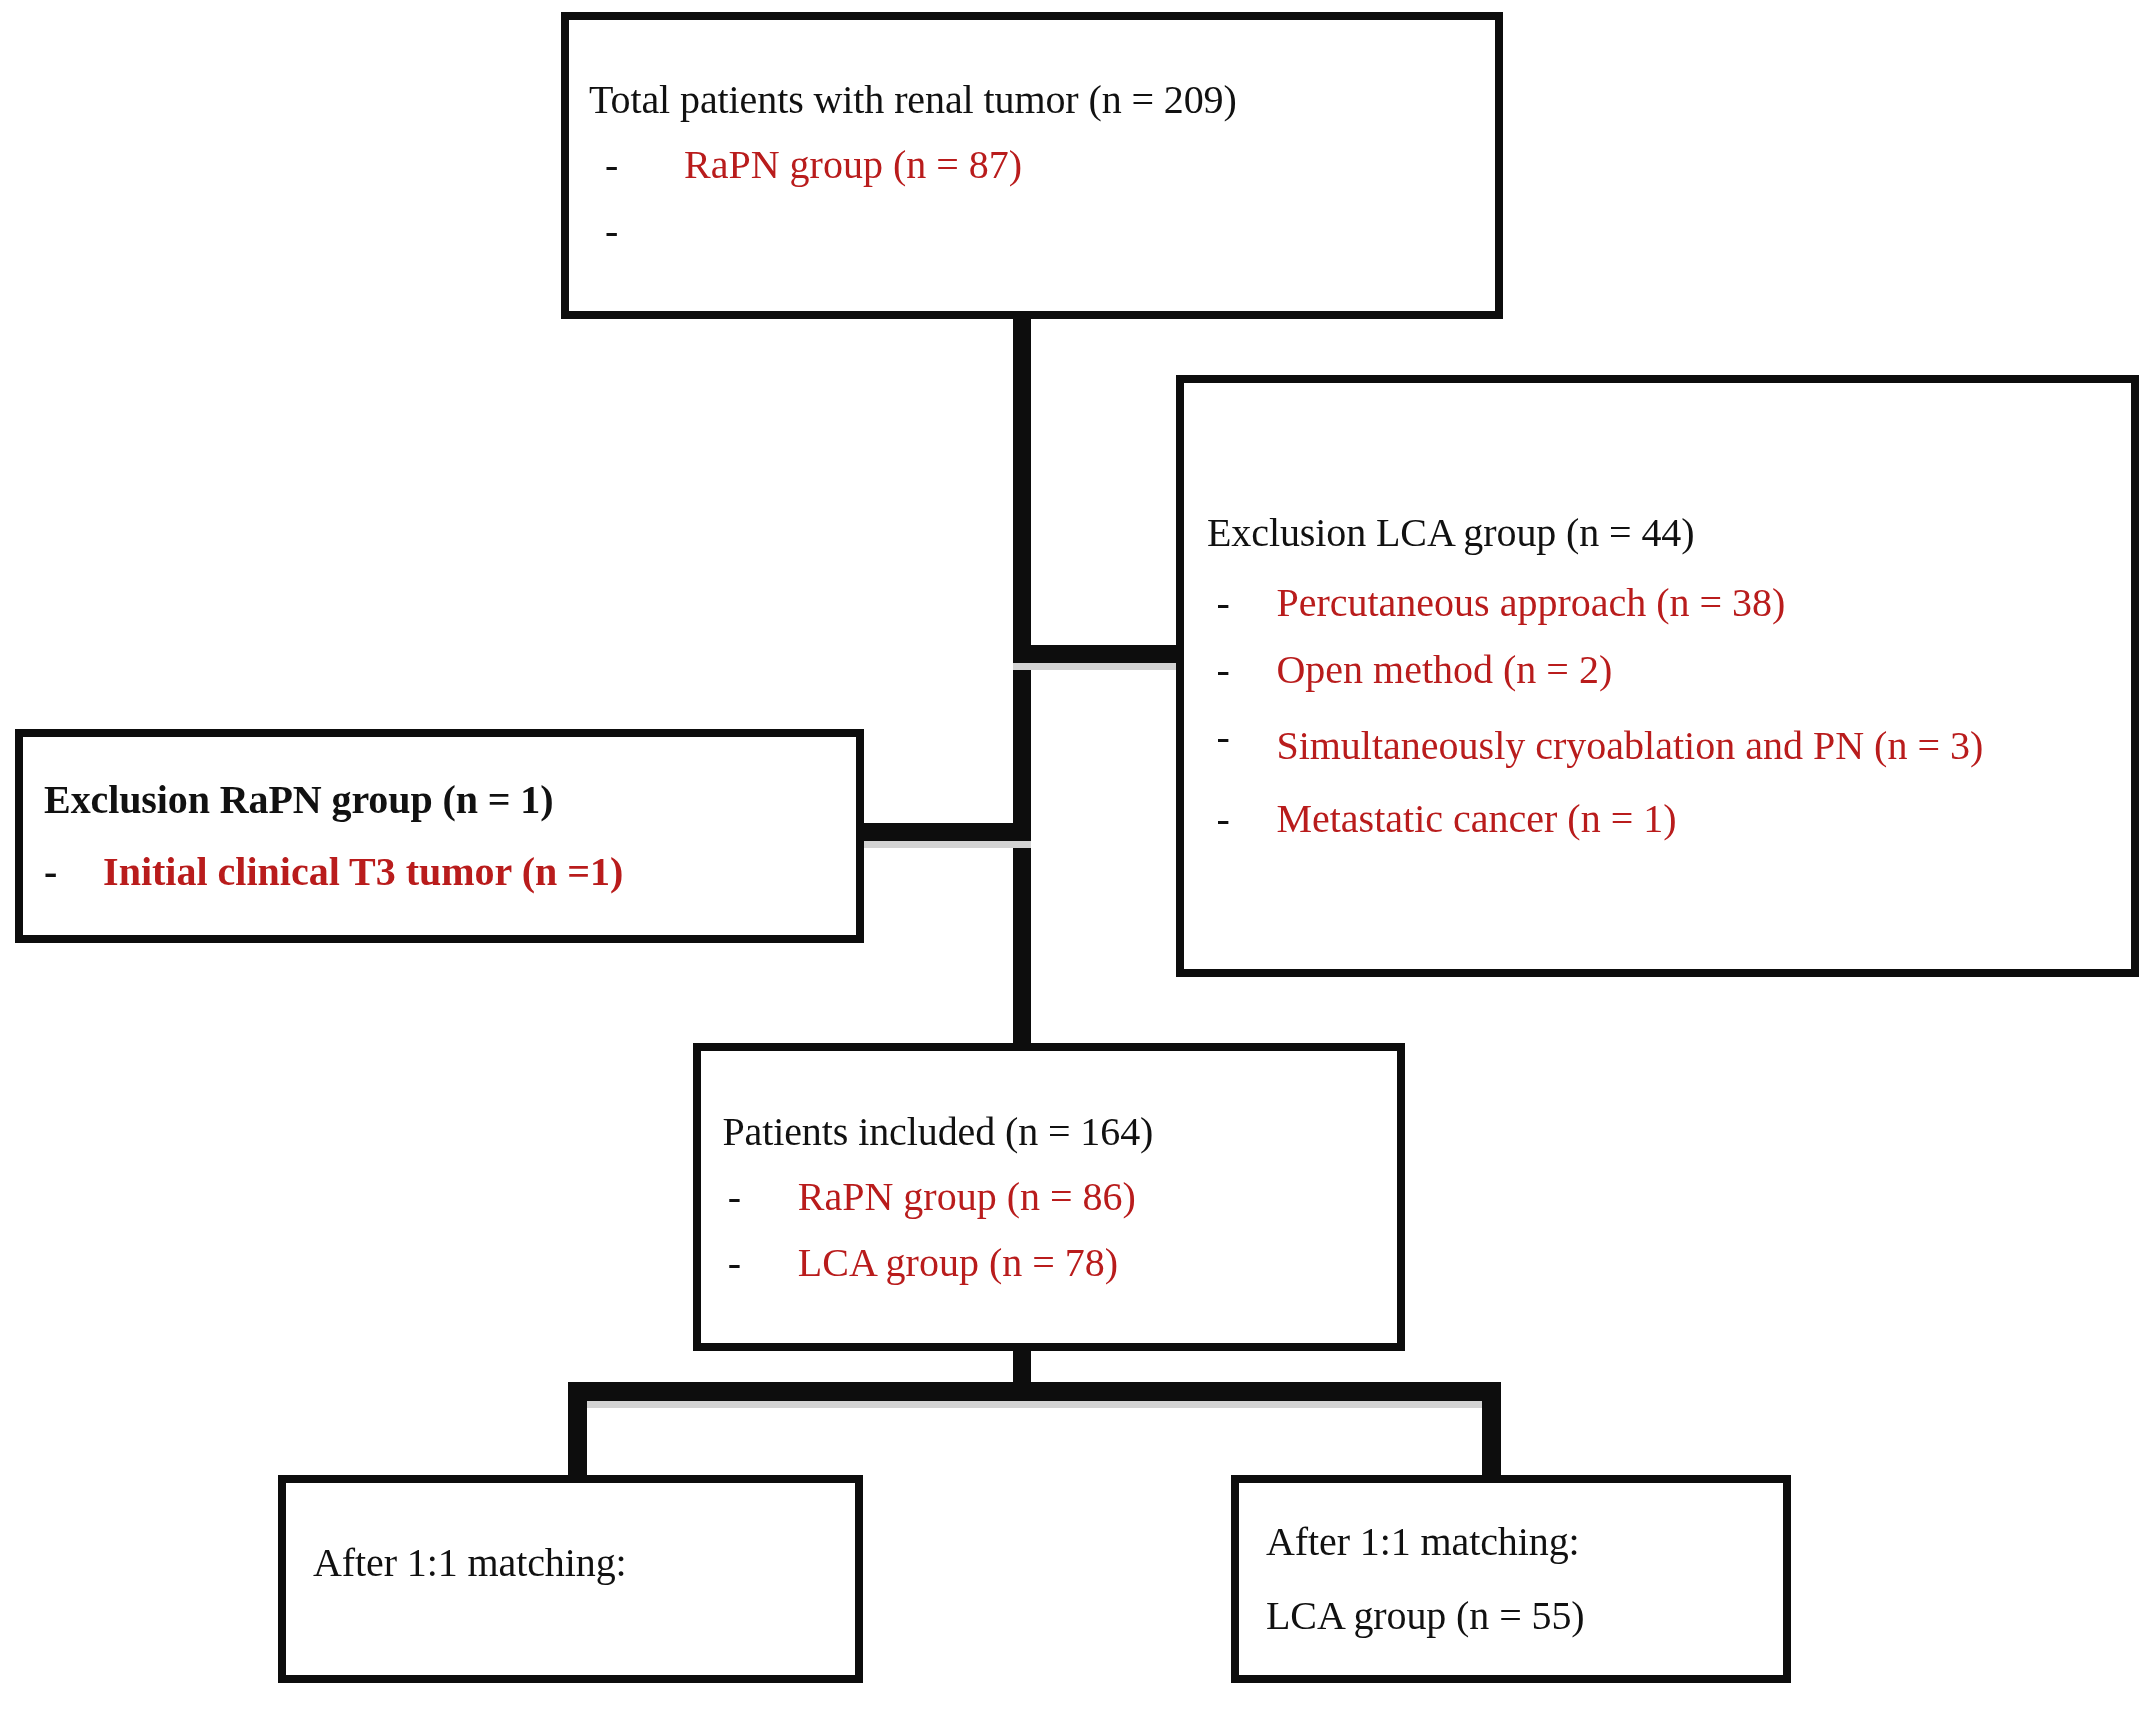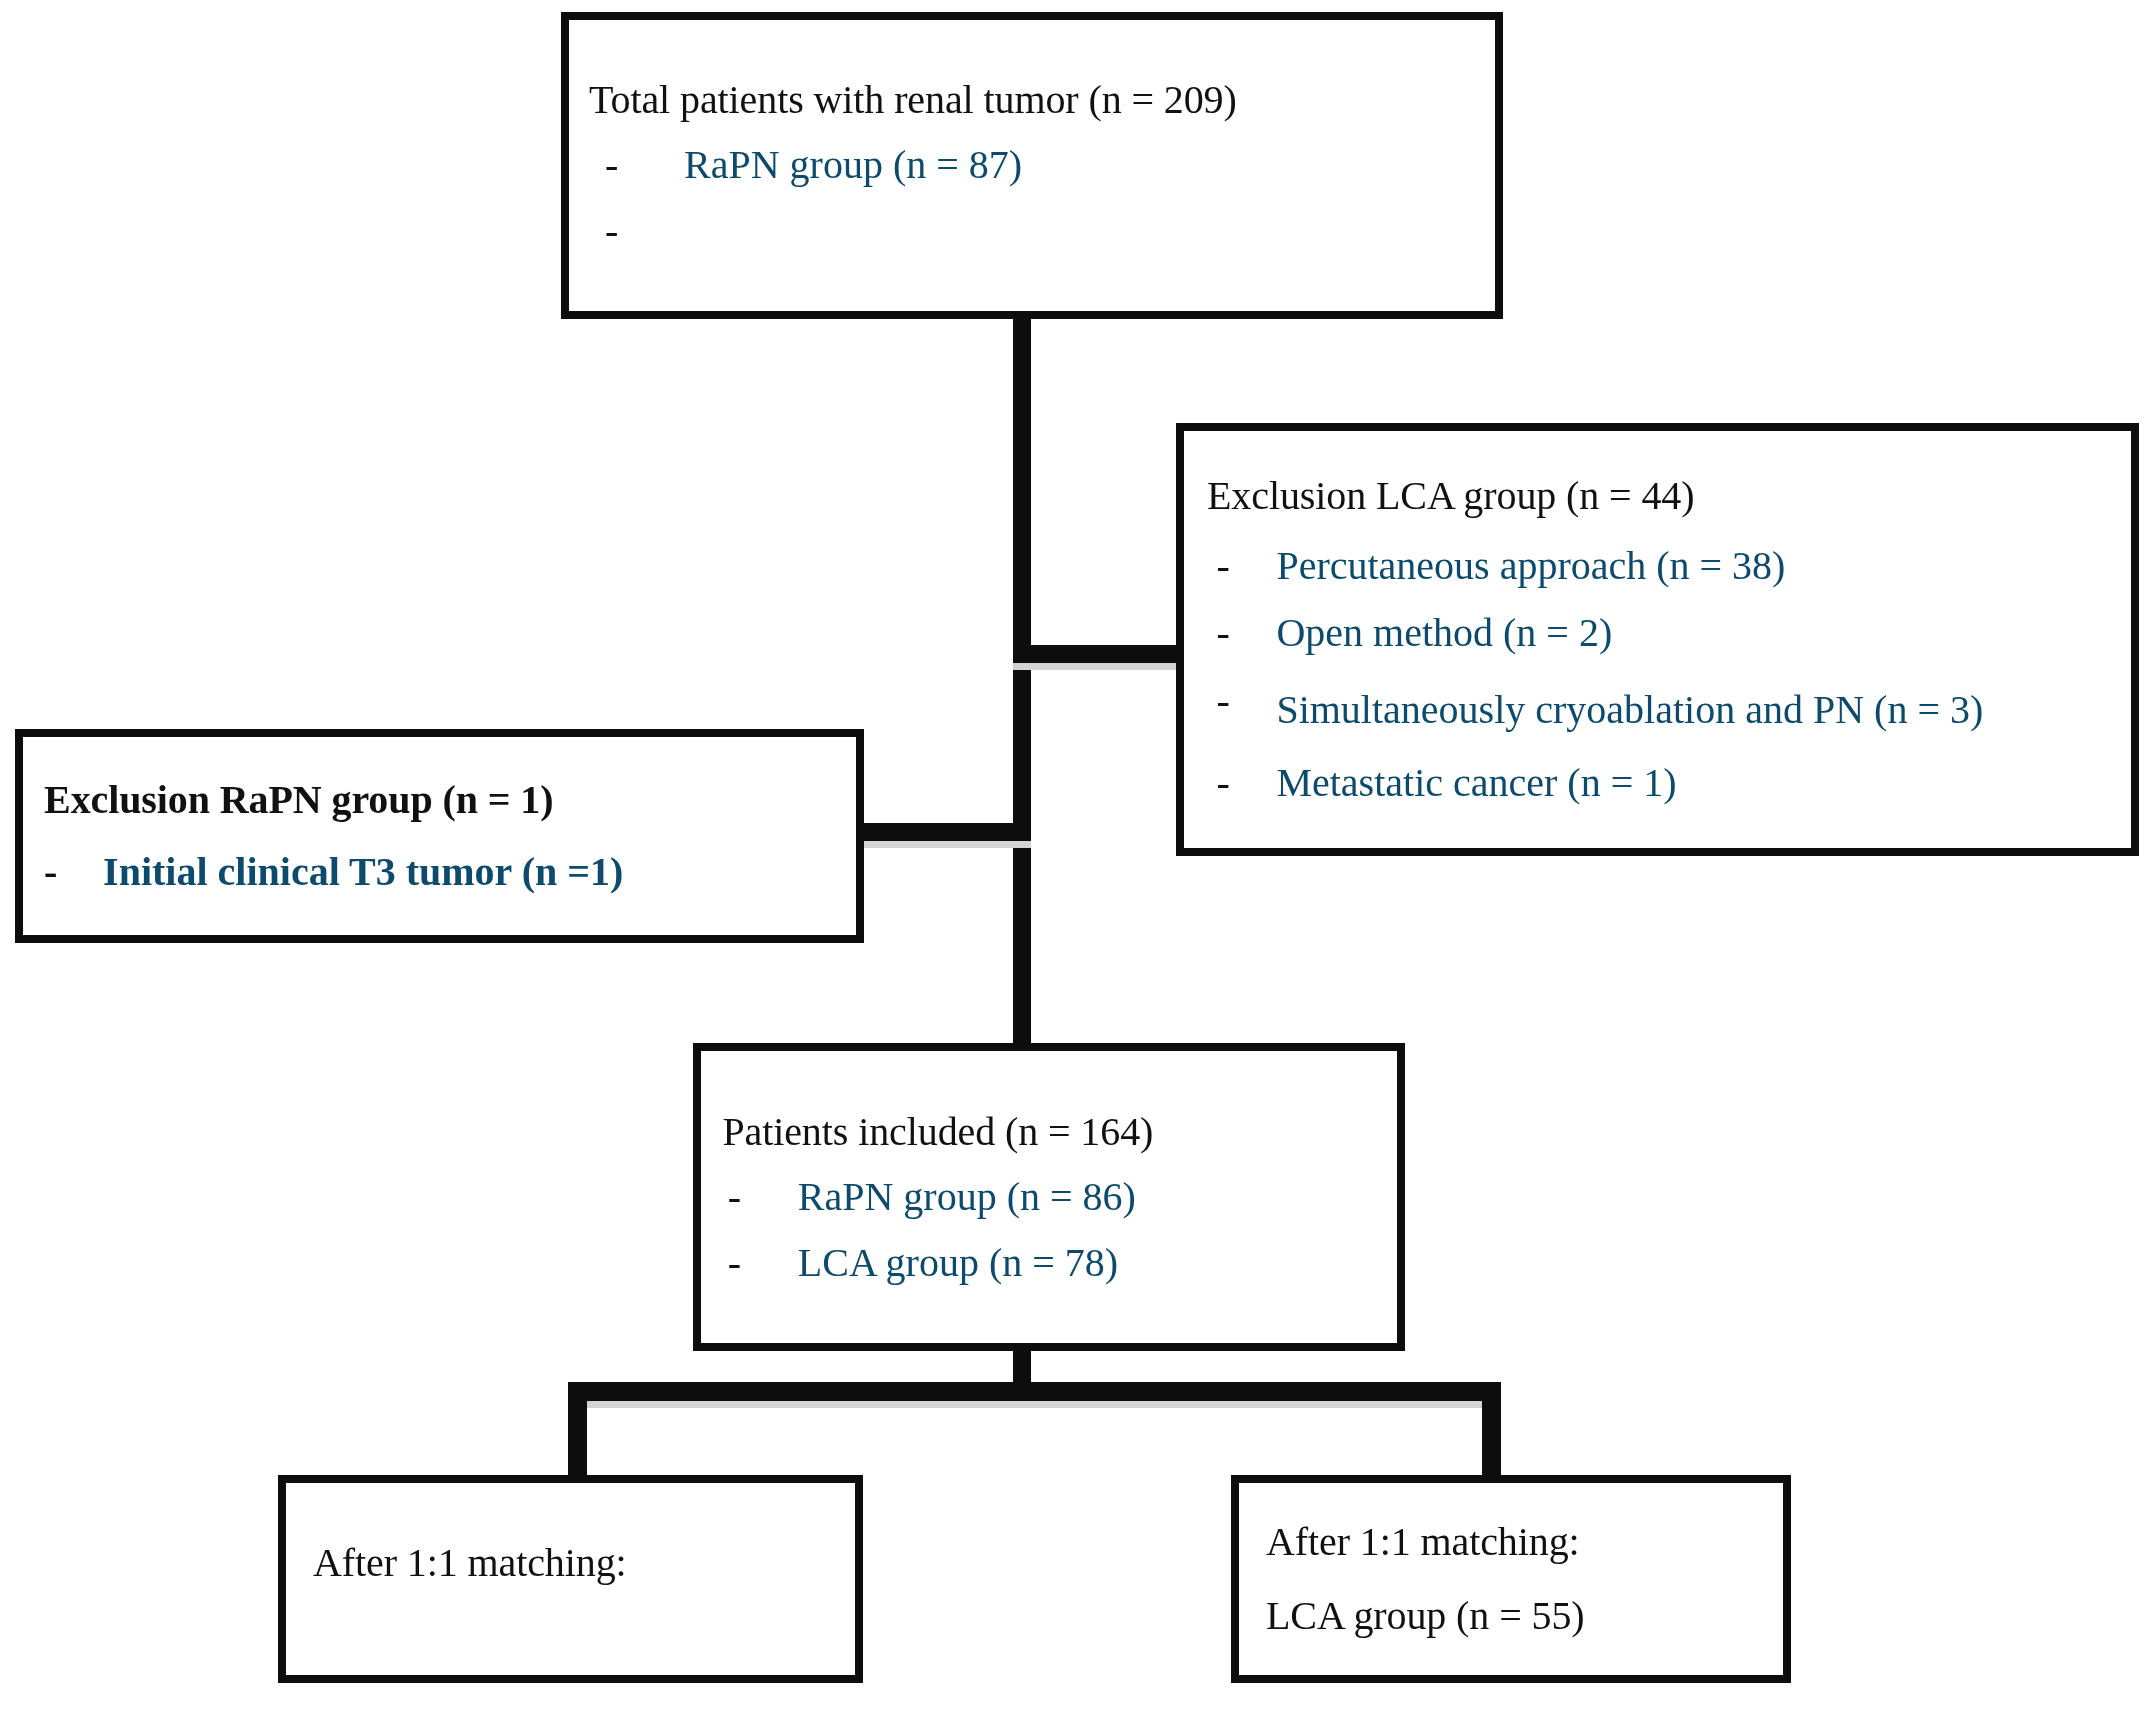--- a/index.html
+++ b/index.html
@@ -56,21 +56,21 @@
   .bullet {
     display: inline-block;
     font-size: 40px;
     line-height: 1.05;
     color: #111111;
     flex: 0 0 auto;
   }
   .bullet-text {
     font-size: 40px;
     line-height: 1.05;
-    color: #0c4a6e;
+    color: #b91c1c;
     flex: 1 1 auto;
   }
 
   
   .conn {
     position: absolute;
     background: #0d0d0d;
     z-index: 1;
   }
   .conn.shadow-below::after {
@@ -110,21 +110,21 @@
         <span class="bullet" style="width:79px; padding-left:16px;">-</span>
         <span class="bullet-text">RaPN group (n = 87)</span>
       </div>
       <div style="height:24px"></div>
       <div class="bulleted">
         <span class="bullet" style="width:79px; padding-left:16px;">-</span>
       </div>
     </div>
   </div>
 
-  <div class="box" style="left:1176px; top:375px; width:963px; height:433px;margin-top:48px;">
+  <div class="box" style="left:1176px; top:375px; width:963px; height:602px;">
     <div class="box-inner" style="padding:20px 23px;">
       <div class="line">Exclusion LCA group (n = 44)</div>
       <div style="height:28px"></div>
       <div class="bulleted">
         <span class="bullet" style="width:60px; padding-left:9.4px;">-</span>
         <span class="bullet-text">Percutaneous approach (n = 38)</span>
       </div>
       <div style="height:25.4px"></div>
       <div class="bulleted">
         <span class="bullet" style="width:60px; padding-left:9.4px;">-</span>

